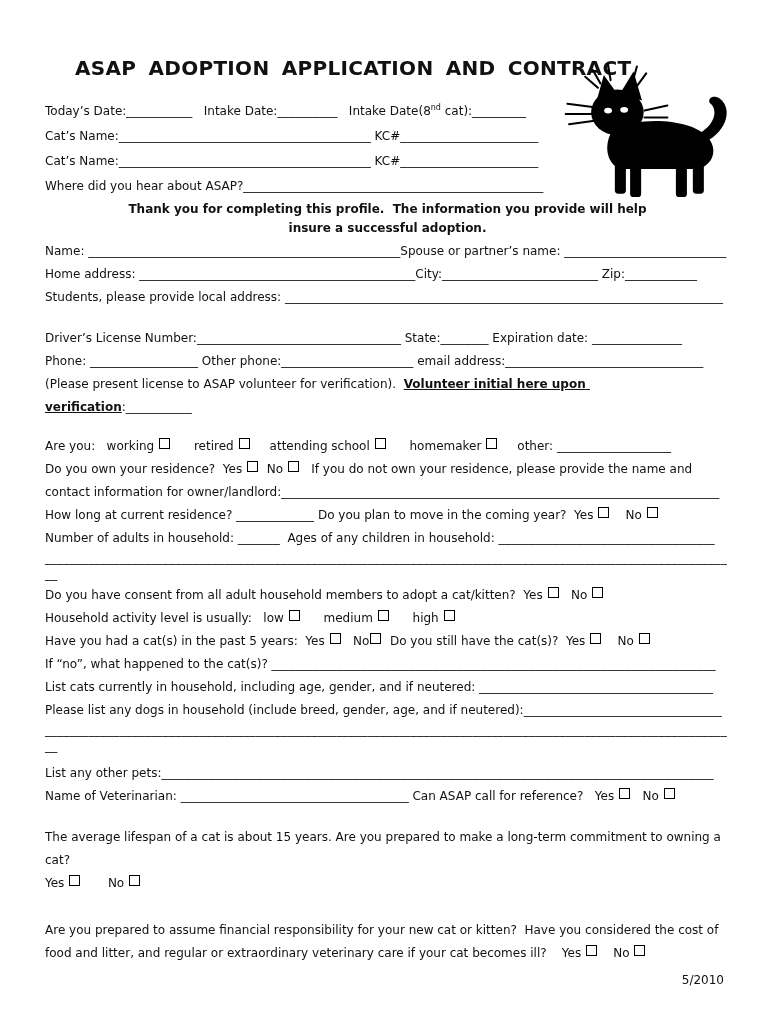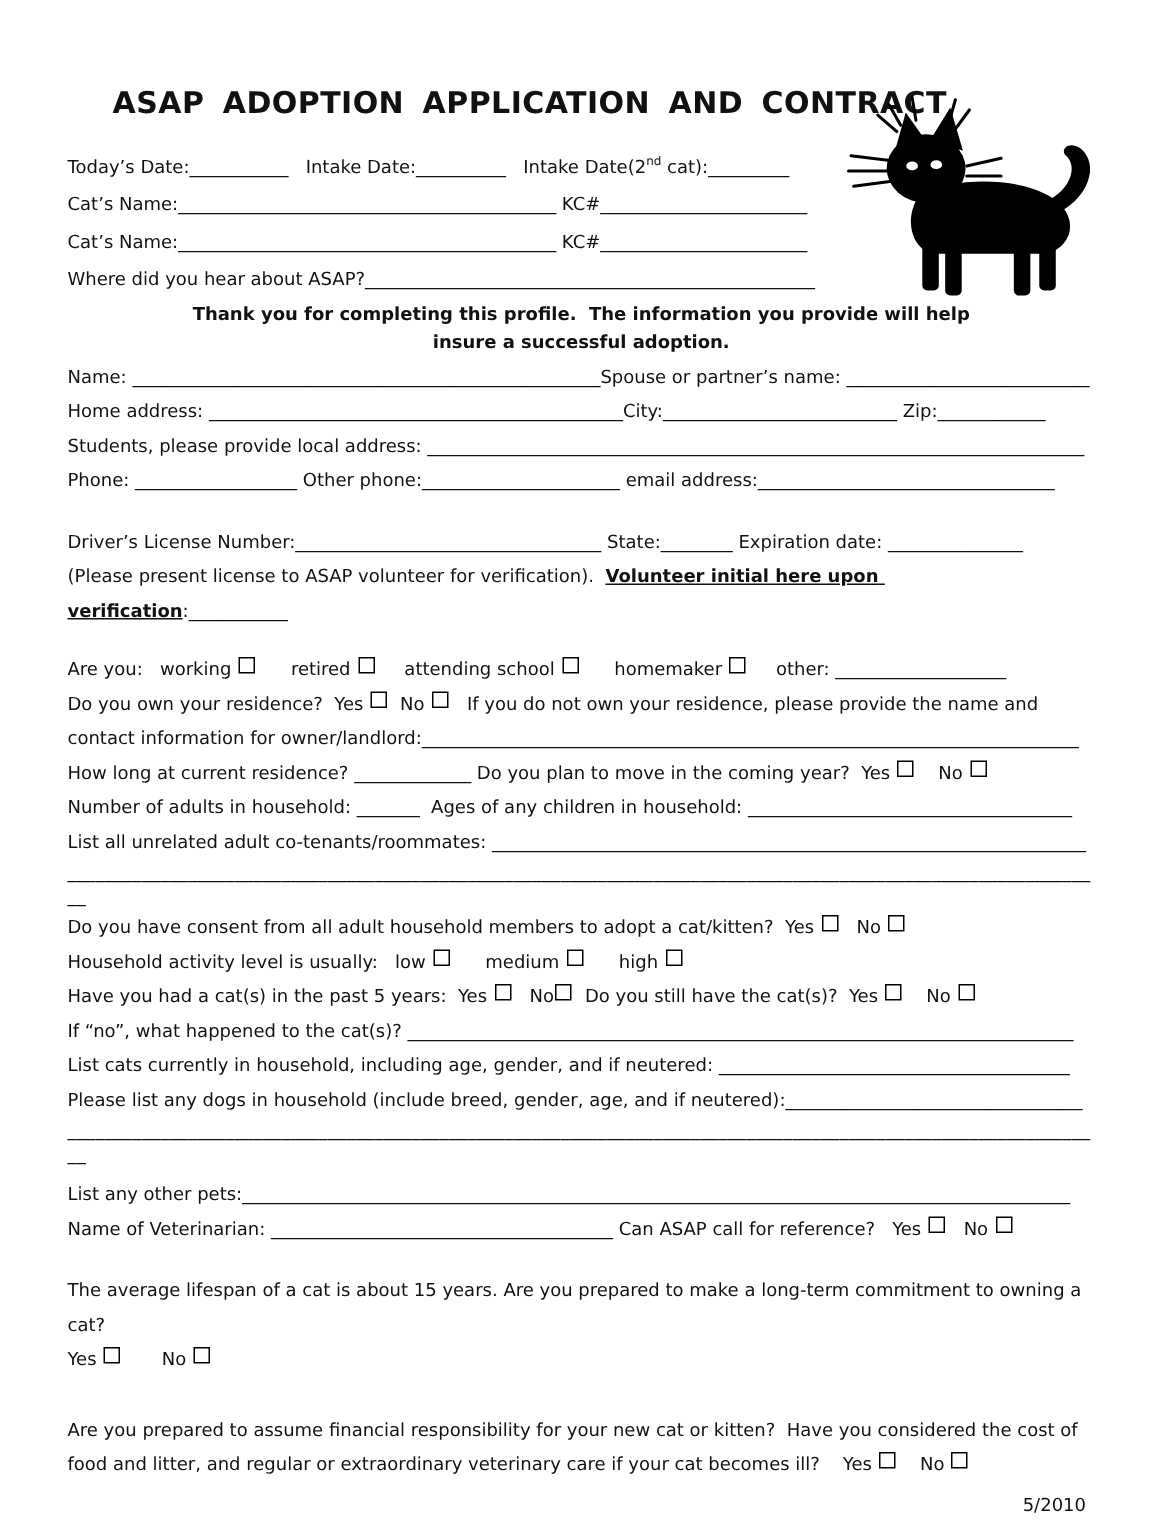--- a/index.html
+++ b/index.html
@@ -69,43 +69,42 @@
       <rect x="78" y="120" width="13" height="40" rx="4"></rect>
       <rect x="132" y="120" width="13" height="40" rx="4"></rect>
       <rect x="152" y="118" width="13" height="38" rx="4"></rect>
     </g>
     <ellipse cx="52" cy="58" rx="4.6" ry="3.4" fill="#fff"></ellipse>
     <ellipse cx="71" cy="57" rx="4.6" ry="3.4" fill="#fff"></ellipse>
   </svg>
 
   <h1 class="title">ASAP ADOPTION APPLICATION AND CONTRACT</h1>
 
-  <p class="ln mt8"><span>Today’s Date:___________   Intake Date:__________   Intake Date(2</span><sup class="nd">nd</sup><span> cat):_________</span></p>
+  <p class="ln mt8"><span>Today’s Date:___________   Intake Date:__________   Intake Date(8</span><sup class="nd">nd</sup><span> cat):_________</span></p>
 
   <p class="ln mt10">Cat’s Name:__________________________________________ KC#_______________________</p>
   <p class="ln mt10">Cat’s Name:__________________________________________ KC#_______________________</p>
   <p class="ln mt10">Where did you hear about ASAP?__________________________________________________</p>
 
   <p class="ln thanks bold mt10">Thank you for completing this profile.  The information you provide will help</p>
   <p class="ln thanks bold">insure a successful adoption.</p>
 
   <p class="ln mt10">Name: ____________________________________________________Spouse or partner’s name: ___________________________</p>
   <p class="ln">Home address: ______________________________________________City:__________________________ Zip:____________</p>
   <p class="ln">Students, please provide local address: _________________________________________________________________________</p>
+  <p class="ln mt18">Driver’s License Number:__________________________________ State:________ Expiration date: _______________</p>
+
   <p class="ln">Phone: __________________ Other phone:______________________ email address:_________________________________</p>
-
-  <p class="ln mt18">Driver’s License Number:__________________________________ State:________ Expiration date: _______________</p>
   <p class="ln"><span>(Please present license to ASAP volunteer for verification).  </span><span class="bu">Volunteer initial here upon verification</span><span>:___________</span></p>
 
   <p class="ln mt16">Are you:   working <span class="cb"></span>      retired <span class="cb"></span>     attending school <span class="cb"></span>      homemaker <span class="cb"></span>     other: ___________________</p>
   <p class="ln">Do you own your residence?  Yes <span class="cb"></span>  No <span class="cb"></span>   If you do not own your residence, please provide the name and</p>
   <p class="ln">contact information for owner/landlord:_________________________________________________________________________</p>
   <p class="ln">How long at current residence? _____________ Do you plan to move in the coming year?  Yes <span class="cb"></span>    No <span class="cb"></span></p>
   <p class="ln">Number of adults in household: _______  Ages of any children in household: ____________________________________</p>
-  <p class="ln">List all unrelated adult co-tenants/roommates: __________________________________________________________________</p>
   <p class="ln cont">________________________________________________________________________________________________________________</p>
 
   <p class="ln mt10">Do you have consent from all adult household members to adopt a cat/kitten?  Yes <span class="cb"></span>   No <span class="cb"></span></p>
   <p class="ln">Household activity level is usually:   low <span class="cb"></span>      medium <span class="cb"></span>      high <span class="cb"></span></p>
   <p class="ln">Have you had a cat(s) in the past 5 years:  Yes <span class="cb"></span>   No<span class="cb"></span>  Do you still have the cat(s)?  Yes <span class="cb"></span>    No <span class="cb"></span></p>
   <p class="ln">If “no”, what happened to the cat(s)? __________________________________________________________________________</p>
   <p class="ln">List cats currently in household, including age, gender, and if neutered: _______________________________________</p>
   <p class="ln">Please list any dogs in household (include breed, gender, age, and if neutered):_________________________________</p>
   <p class="ln cont">________________________________________________________________________________________________________________</p>
 

